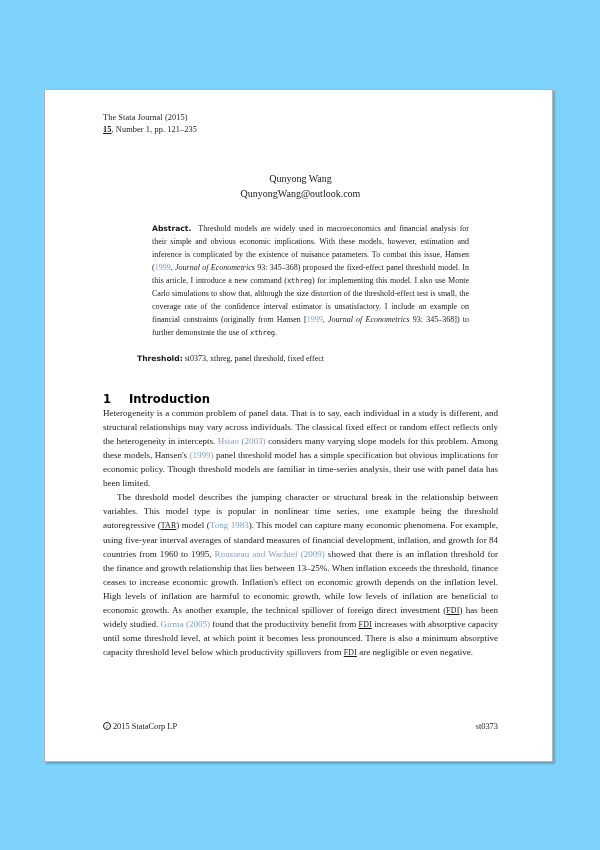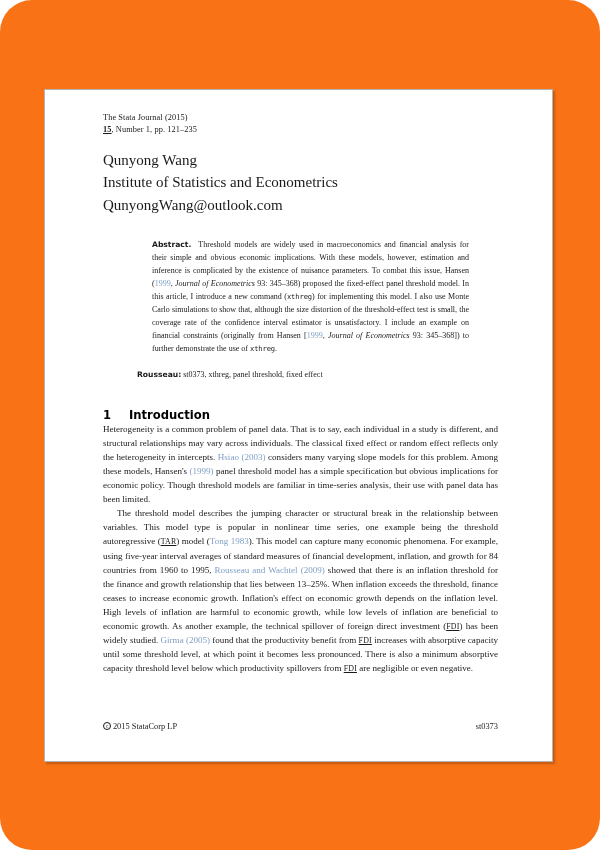--- a/index.html
+++ b/index.html
@@ -8,22 +8,21 @@
     background: #ffffff;
     width: 600px;
     height: 850px;
     overflow: hidden;
   }
 
   #viewport {
     position: relative;
     width: 600px;
     height: 850px;
-    background: #f97316;
-    border-radius: 32px;
+    background: #7dd3fc;
   }
 
   
   .page-sheet {
     position: absolute;
     left: 44px;
     top: 89px;
     width: 509px;
     height: 673px;
     background: #ffffff;
@@ -60,24 +59,25 @@
     font-weight: bold;
     text-align: center;
     color: #000000;
     margin-top: 31px;
     letter-spacing: -0.1px;
   }
 
   
   .author-block {
     font-family: "Liberation Serif", "DejaVu Serif", serif;
-    font-size: 15px;
+    font-size: 10px;
     line-height: 1.52;
-    color: #1a1a1a;
-    margin-top: 13px;
+    text-align: center;
+    color: #1a1a1a;
+    margin-top: 35px;
   }
 
   
   .abstract-block {
     margin-top: 22px;
     margin-left: 49px;
     margin-right: 29px;
     font-family: "Liberation Serif", "DejaVu Serif", serif;
     font-size: 8.0px;
     line-height: 1.62;
@@ -179,27 +179,26 @@
     <div class="page-inner">
 
       <div class="masthead">
         <div>The Stata Journal (2015)</div>
         <div><span class="volume-number">15</span><span>, Number 1, pp. 121–235</span></div>
       </div>
 
 
       <div class="author-block">
         <div>Qunyong Wang</div>
-        <div>Institute of Statistics and Econometrics</div>
         <div>QunyongWang@outlook.com</div>
       </div>
 
       <div class="abstract-block"><span class="abstract-label">Abstract.</span><span class="abstract-gap"></span><span>Threshold models are widely used in macroeconomics and financial analysis for their simple and obvious economic implications. With these models, however, estimation and inference is complicated by the existence of nuisance parameters. To combat this issue, Hansen (</span><span class="ref-link">1999</span><span>, </span><span class="italic">Journal of Econometrics</span><span> 93: 345–368) proposed the fixed-effect panel threshold model. In this article, I introduce a new command (</span><span class="mono">xthreg</span><span>) for implementing this model. I also use Monte Carlo simulations to show that, although the size distortion of the threshold-effect test is small, the coverage rate of the confidence interval estimator is unsatisfactory. I include an example on financial constraints (originally from Hansen [</span><span class="ref-link">1999</span><span>, </span><span class="italic">Journal of Econometrics</span><span> 93: 345–368]) to further demonstrate the use of </span><span class="mono">xthreg</span><span>.</span></div>
 
-      <div class="keywords-block"><span class="keywords-label">Rousseau:</span> <span>st0373, xthreg, panel threshold, fixed effect</span></div>
+      <div class="keywords-block"><span class="keywords-label">Threshold:</span> <span>st0373, xthreg, panel threshold, fixed effect</span></div>
 
       <div class="section-heading">
         <span class="section-number">1</span>
         <span>Introduction</span>
       </div>
 
       <div class="body-par"><span>Heterogeneity is a common problem of panel data. That is to say, each individual in a study is different, and structural relationships may vary across individuals. The classical fixed effect or random effect reflects only the heterogeneity in intercepts. </span><span class="ref-link">Hsiao (2003)</span><span> considers many varying slope models for this problem. Among these models, Hansen's </span><span class="ref-link">(1999)</span><span> panel threshold model has a simple specification but obvious implications for economic policy. Though threshold models are familiar in time-series analysis, their use with panel data has been limited.</span></div>
 
       <div class="body-par indent"><span>The threshold model describes the jumping character or structural break in the relationship between variables. This model type is popular in nonlinear time series, one example being the threshold autoregressive (</span><span class="smallcaps">TAR</span><span>) model (</span><span class="ref-link">Tong 1983</span><span>). This model can capture many economic phenomena. For example, using five-year interval averages of standard measures of financial development, inflation, and growth for 84 countries from 1960 to 1995, </span><span class="ref-link">Rousseau and Wachtel (2009)</span><span> showed that there is an inflation threshold for the finance and growth relationship that lies between 13–25%. When inflation exceeds the threshold, finance ceases to increase economic growth. Inflation's effect on economic growth depends on the inflation level. High levels of inflation are harmful to economic growth, while low levels of inflation are beneficial to economic growth. As another example, the technical spillover of foreign direct investment (</span><span class="smallcaps">FDI</span><span>) has been widely studied. </span><span class="ref-link">Girma (2005)</span><span> found that the productivity benefit from </span><span class="smallcaps">FDI</span><span> increases with absorptive capacity until some threshold level, at which point it becomes less pronounced. There is also a minimum absorptive capacity threshold level below which productivity spillovers from </span><span class="smallcaps">FDI</span><span> are negligible or even negative.</span></div>
 

